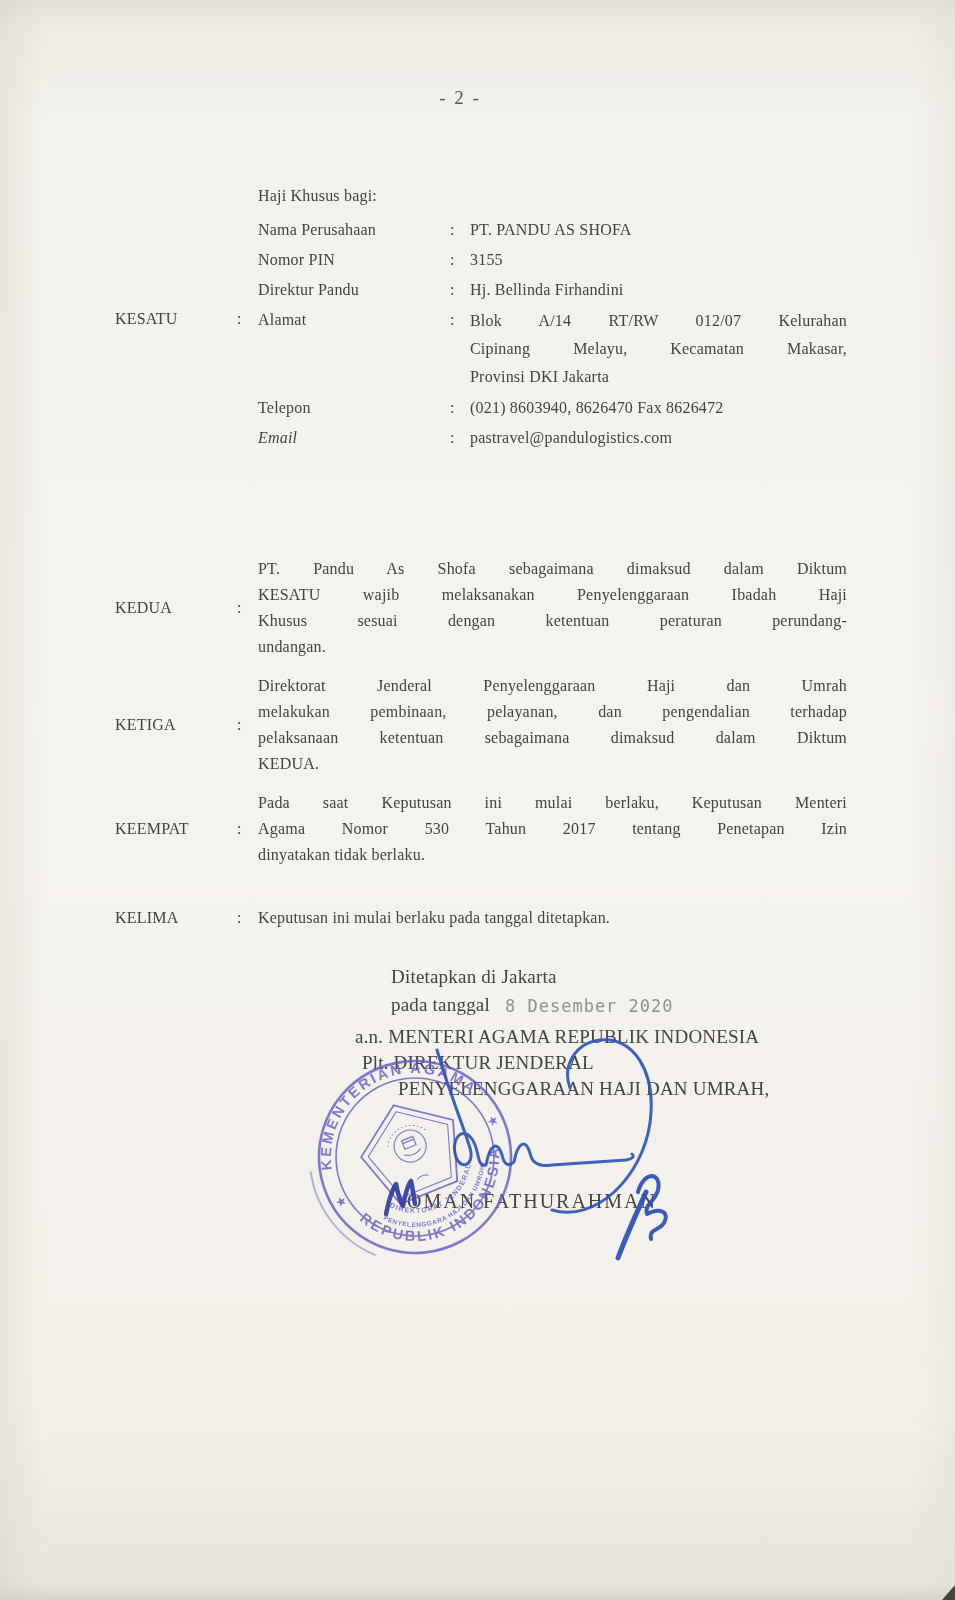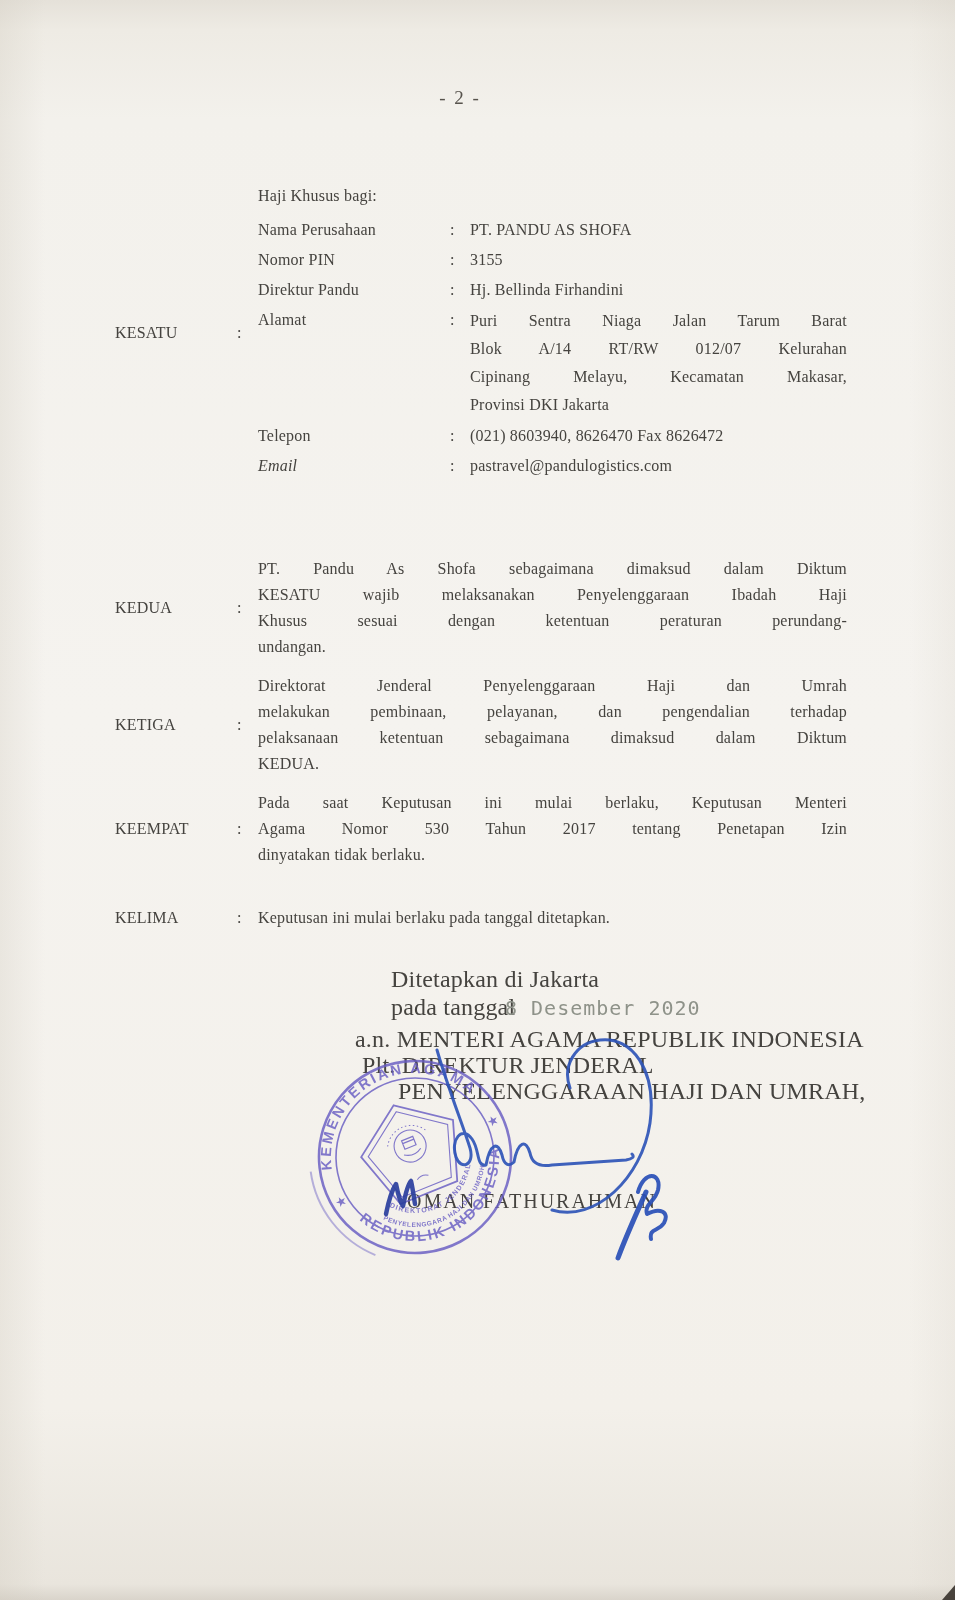--- a/index.html
+++ b/index.html
@@ -22,24 +22,24 @@
   .jl{text-align:justify;text-align-last:justify;}
   
   .details{margin-top:8px;}
   .drow{display:flex;align-items:flex-start;margin-bottom:4px;line-height:26px;}
   .dl{width:192px;flex:0 0 192px;}
   .dc{width:20px;flex:0 0 20px;}
   .dv{flex:1;}
   .aline{line-height:28px;}
   .em{font-style:italic;}
   
-  .cl{position:absolute;font-size:24px;letter-spacing:.2px;white-space:nowrap;}
+  .cl{position:absolute;font-size:19px;letter-spacing:.2px;white-space:nowrap;}
   .date-row{position:absolute;display:flex;}
   .date-val{font-family:"DejaVu Sans Mono","Liberation Mono",monospace;
-    font-size:20px;letter-spacing:1px;color:#8e9289;padding-top:2px;}
+    font-size:17px;letter-spacing:1px;color:#8e9289;padding-top:2px;}
   .signer{font-size:20px;letter-spacing:2px;}
   .stamp-svg{position:absolute;left:300px;top:1042px;opacity:.82;}
   .sig-svg{position:absolute;left:370px;top:1018px;}
   .corner{position:absolute;right:0;bottom:0;width:13px;height:15px;
     background:#37322c;clip-path:polygon(100% 0,100% 100%,0 100%);opacity:.9;}
 </style>
 </head>
 <body>
 
 <div class="page">
@@ -64,21 +64,20 @@
         </div>
         <div class="drow">
           <div class="dl">Direktur Pandu</div>
           <div class="dc">:</div>
           <div class="dv">Hj. Bellinda Firhandini</div>
         </div>
         <div class="drow">
           <div class="dl">Alamat</div>
           <div class="dc">:</div>
           <div class="dv">
-            <div class="aline jl">Puri Sentra Niaga Jalan Tarum Barat</div>
             <div class="aline jl">Blok A/14 RT/RW 012/07 Kelurahan</div>
             <div class="aline jl">Cipinang Melayu, Kecamatan Makasar,</div>
             <div class="aline">Provinsi DKI Jakarta</div>
           </div>
         </div>
         <div class="drow">
           <div class="dl">Telepon</div>
           <div class="dc">:</div>
           <div class="dv">(021) 8603940, 8626470 Fax 8626472</div>
         </div>

